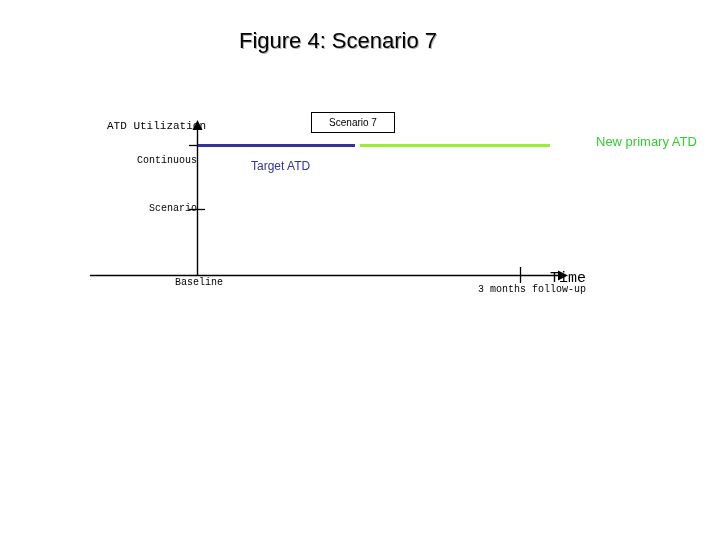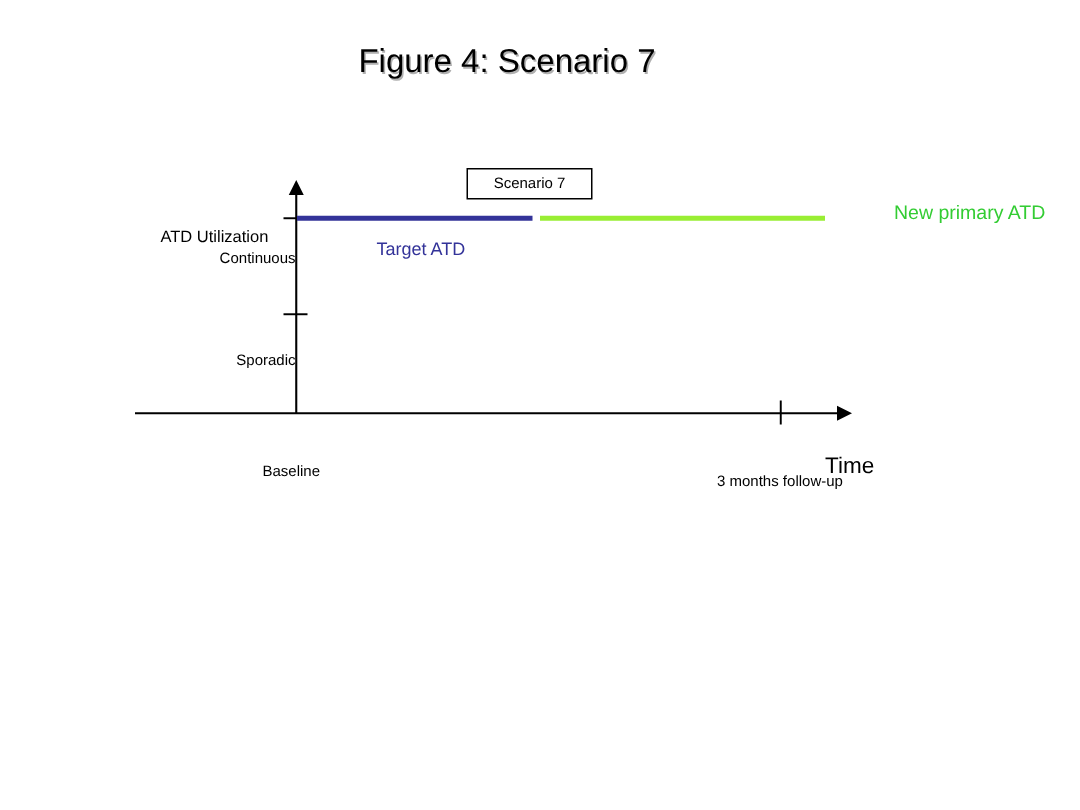--- a/index.html
+++ b/index.html
@@ -37,29 +37,28 @@
     position: absolute;
     left: 0;
     top: 0;
     width: 720px;
     height: 540px;
   }
 
   
   .lbl {
     position: absolute;
-    font-family: Liberation Sans, sans-serif;
+    font-family: Liberation Mono, monospace;
     font-size: 10px;
     color: #000000;
     white-space: nowrap;
     line-height: 1;
-    margin-top: 32px;
   }
   .lbl-axis-y   { left: 107px; top: 121px; font-size: 11px; }
-  .lbl-cont     { right: 523px; top: 136px; text-align: right; }
+  .lbl-cont     { right: 523px; top: 156px; text-align: right; }
   .lbl-sporadic { right: 523px; top: 204px; text-align: right; }
   .lbl-baseline { left: 175px; top: 278px; }
   .lbl-sixmo    { left: 478px; top: 285px; }
   .lbl-time     { left: 550px; top: 271px; font-size: 15px; }
 
   
   .lbl-target {
     position: absolute;
     left: 251px;
     top: 160px;
@@ -123,21 +122,21 @@
 
     <line x1="198" y1="145.5" x2="355" y2="145.5" stroke="#333399" stroke-width="3.2"></line>
 
     <line x1="360" y1="145.5" x2="550" y2="145.5" stroke="#99ee33" stroke-width="3.2"></line>
   </svg>
 
   <div class="lbl lbl-axis-y">ATD Utilization</div>
 
   <div class="lbl lbl-cont">Continuous</div>
 
-  <div class="lbl lbl-sporadic">Sporadic</div>
+  <div class="lbl lbl-sporadic">Scenario</div>
 
   <div class="lbl lbl-baseline">Baseline</div>
 
   <div class="lbl lbl-sixmo">3 months follow-up</div>
 
   <div class="lbl lbl-time">Time</div>
 
   <div class="lbl-target" style="color: rgb(51, 51, 153);">Target ATD</div>
 
   <div class="lbl-newprimary" style="color: rgb(51, 204, 51);">New primary ATD</div>

